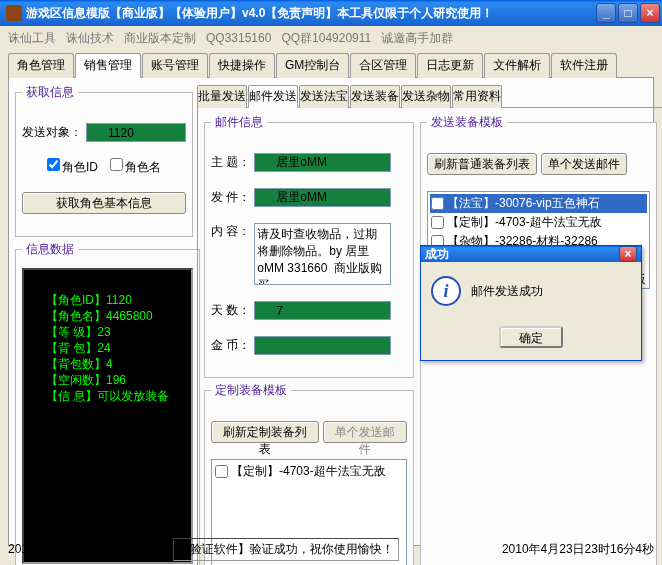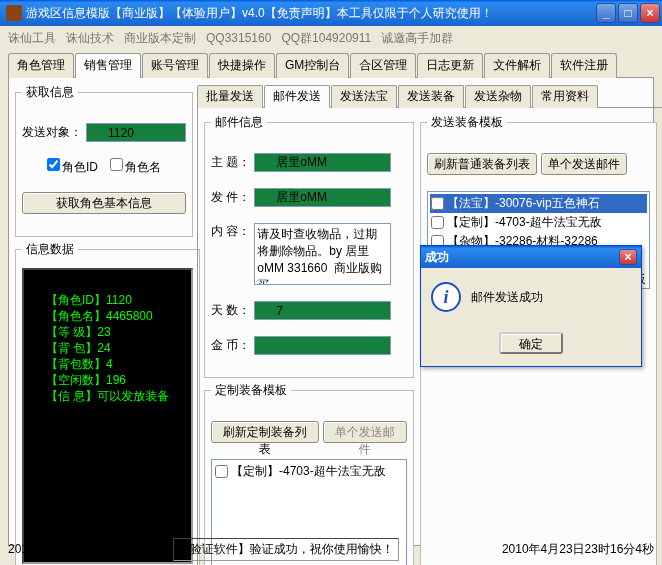--- a/index.html
+++ b/index.html
@@ -1,54 +1,54 @@
 <!DOCTYPE html>
 <html><head>
 <meta charset="utf-8">
 <style>
 *{box-sizing:border-box;margin:0;padding:0;font-family:"SimSun","宋体",sans-serif;font-size:12px}
 body{background:#ece9d8;width:662px;height:565px;overflow:hidden}
 .titlebar{height:26px;background:linear-gradient(#0058e0,#2b8aef 10%,#1864d0);display:flex;align-items:center;padding:0 2px;color:#fff}
 .titlebar-icon{width:16px;height:16px;background:#8b4513;border-radius:2px;margin:0 4px}
-.titlebar-text{flex:1;font-weight:normal;font-size:12px;white-space:nowrap;overflow:hidden}
+.titlebar-text{flex:1;font-weight:bold;font-size:12px;white-space:nowrap;overflow:hidden}
 .winbtns{display:flex;gap:2px}
 .winbtn{width:20px;height:20px;background:linear-gradient(#7ba7e8,#3b6fc8);border:1px solid #2050a0;border-radius:3px;color:#fff;display:flex;align-items:center;justify-content:center;font-family:Arial;font-weight:bold}
 .winbtn.close{background:linear-gradient(#e88,#c33)}
 .menubar{height:22px;background:#ece9d8;padding:4px 8px;color:#777;white-space:nowrap}
 .menubar span{margin-right:10px}
 .content{padding:4px 8px}
 .tabs{display:flex;border-bottom:1px solid #999}
 .tab{padding:3px 8px;border:1px solid #999;border-bottom:none;background:#ece9d8;margin-right:1px;border-radius:3px 3px 0 0;position:relative;top:1px}
 .tab.active{background:#fcfcfc;border-bottom:1px solid #fcfcfc;font-weight:normal}
 .tabpanel{background:#fcfcfc;border:1px solid #999;border-top:none;padding:6px;height:468px;display:flex;gap:6px}
 .leftcol{width:176px;display:flex;flex-direction:column;gap:4px}
 .rightcol{flex:1;display:flex;flex-direction:column}
 fieldset{border:1px solid #bbb;padding:6px;background:#fcfcfc}
-legend{padding:0 4px;color:#000000}
+legend{padding:0 4px;color:#4c1d95}
 .row{display:flex;align-items:center;gap:4px;margin:16px 0}
 .label{white-space:nowrap}
 input[type=text]{border:1px solid #7f9db9;height:19px;padding:1px 21px;background:#15803d}
 input[type=checkbox]{margin-right:2px}
 button,.btn{background:#ece9d8;border:1px solid #888;border-radius:3px;padding:2px 6px;height:22px;box-shadow:inset 1px 1px #fff}
 .btn-wide{width:100%}
 .blackbox{background:#000;color:#0f0;font-family:"SimSun";padding:22px;height:296px;overflow:hidden;line-height:16px;margin-top:4px;border:2px inset #999}
 .blackbox div{white-space:nowrap}
 .subtabs{display:flex;margin-bottom:0}
-.subtab{padding:2px 8px;border:1px solid #999;border-bottom:none;background:#ece9d8;margin-right:1px;border-radius:2px 2px 0 0;font-size:12px;position:relative;top:1px}
+.subtab{padding:2px 0;border:1px solid #999;border-bottom:none;background:#ece9d8;margin-right:1px;border-radius:2px 2px 0 0;font-size:12px;position:relative;top:1px}
 .subtab.active{background:#fcfcfc;border-bottom:1px solid #fcfcfc}
 .subpanel{border:1px solid #999;padding:6px;flex:1;display:flex;gap:6px}
 .midcol{width:210px}
 .eqcol{flex:1}
 textarea{border:1px solid #7f9db9;padding:2px;font-family:inherit;font-size:12px;resize:none;width:137px}
 .listbox{border:1px solid #7f9db9;background:#fff;padding:2px;height:90px;overflow:hidden}
 .listbox .item{display:flex;align-items:center;padding:1px;white-space:nowrap}
 .listbox .item.selected{background:#316ac5;color:#fff}
 .listbox input[type=checkbox]{margin-right:3px}
 .dialog{position:absolute;left:420px;top:245px;width:222px;border:1px solid #0046d5;background:#ece9d8;box-shadow:2px 2px 4px rgba(0,0,0,.3)}
-.dlg-title{height:22px;background:linear-gradient(#0159df,#2c8bf0 10%,#1864d0);color:#fff;display:flex;align-items:center;padding:0 4px;font-weight:bold}
+.dlg-title{height:16px;background:linear-gradient(#0159df,#2c8bf0 10%,#1864d0);color:#fff;display:flex;align-items:center;padding:0 4px;font-weight:bold}
 .dlg-title span{flex:1}
 .dlg-body{padding:14px 10px;display:flex;align-items:center;gap:10px}
 .info-icon{width:30px;height:30px;border-radius:50%;background:#fff;border:2px solid #2050c0;display:flex;align-items:center;justify-content:center;color:#2050c0;font-family:Georgia;font-style:italic;font-weight:bold;font-size:18px}
 .dlg-footer{text-align:center;padding:6px 0 12px}
 .dlg-footer button{padding:2px 18px;border:2px outset #ccc}
 .statusbar{position:absolute;bottom:4px;left:8px;right:8px;display:flex;align-items:center;font-size:12px;gap:6px}
 .statusbar .sunk{border:1px inset #999;padding:2px 4px;white-space:nowrap}
 .disabled{color:#888}
 </style>
 </head>

